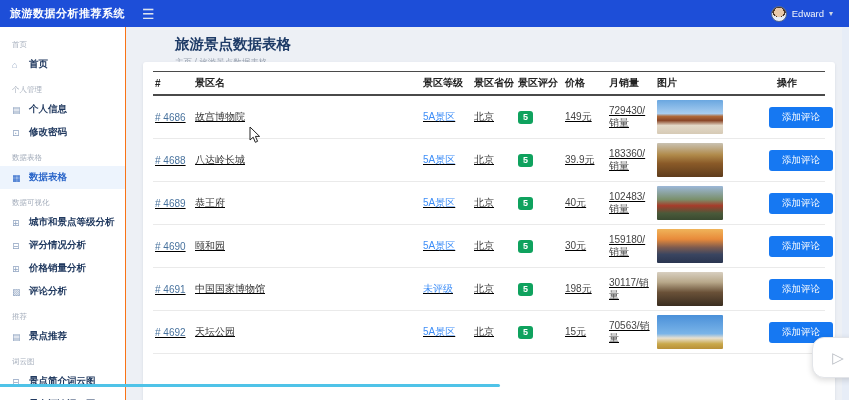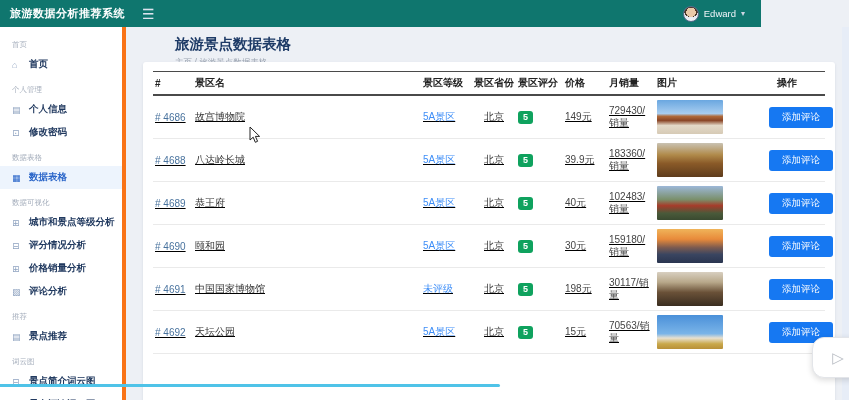--- a/index.html
+++ b/index.html
@@ -1,33 +1,33 @@
 <!DOCTYPE html>
 <html><head>
 <meta charset="utf-8">
 <style>
   * { margin:0; padding:0; box-sizing:border-box; }
   html,body { width:849px; height:400px; }
   body { font-family:"Liberation Sans","DejaVu Sans",sans-serif; overflow:hidden; }
   .stage { position:relative; width:849px; height:400px; background:#edf0f5; overflow:hidden; }
 
   
-  .topbar { position:absolute; left:0; top:0; width:761px; height:27px; background:#0f766e; display:flex; align-items:center; z-index:20; }
+  .topbar { position:absolute; left:0; top:0; width:849px; height:27px; background:#1d4ed8; display:flex; align-items:center; z-index:20; }
   .brand { width:126px; padding-left:10px; color:#ffffff; font-size:11px; font-weight:bold; letter-spacing:.5px; white-space:nowrap; }
   .menu-toggle { margin-left:16px; color:#dde3ee; font-size:14px; line-height:1; cursor:pointer; }
   .topbar-right { margin-left:auto; display:flex; align-items:center; gap:5px; padding-right:16px; }
   .avatar { width:16px; height:16px; border-radius:50%; background:
       radial-gradient(circle at 50% 38%, #e8c9a8 0 42%, transparent 43%),
       radial-gradient(circle at 50% 20%, #4a3626 0 55%, transparent 56%),
       linear-gradient(180deg,#cfd8e6 0%,#eef2f7 100%); border:1px solid #5a6b8c; }
   .user-name { color:#f2f5fa; font-size:9.5px; }
   .caret { color:#cdd5e3; font-size:8px; }
 
   
-  .sidebar { position:absolute; left:0; top:27px; width:126px; height:373px; background:#ffffff; border-right:4px solid #f97316; padding-top:4px; z-index:5; }
+  .sidebar { position:absolute; left:0; top:27px; width:126px; height:373px; background:#ffffff; border-right:1px solid #f97316; padding-top:4px; z-index:5; }
   .section-label { font-size:7.5px; color:#a5aebc; margin:9px 0 3px 12px; }
   .nav-item { display:flex; align-items:center; gap:6px; padding:5px 0 5px 12px; font-size:9.5px; font-weight:bold; color:#20395f; cursor:pointer; }
   .nav-item .nav-icon { width:11px; font-size:9px; color:#8fa3c0; font-weight:normal; }
   .nav-item.active { background:#edf4fd; color:#2b66c9; }
   .nav-item.active .nav-icon { color:#2b66c9; }
 
   
   .main { position:absolute; left:126px; top:27px; right:0; bottom:0; background:#edf0f5; }
   .page-header { padding:8px 0 0 17px;margin-left:32px; }
   .page-title { font-size:14.5px; font-weight:bold; color:#1d3a66; }
@@ -36,21 +36,21 @@
   .card { position:absolute; left:17px; top:35px; width:692px; height:360px; background:#ffffff; border-radius:3px; box-shadow:0 1px 3px rgba(20,40,80,.10); padding:9px 10px 0 10px; overflow:hidden; }
   .card-title { font-size:10.5px; color:#333; margin-bottom:8px; }
 
   table { width:100%; border-collapse:collapse; table-layout:fixed; font-size:10px; }
   thead th { text-align:left; font-weight:bold; color:#222; padding:4px 2px; border-top:1px solid #4a4a4a; border-bottom:2px solid #4a4a4a; white-space:nowrap; }
   tbody td { padding:4px 2px; border-bottom:1px solid #eaeaea; vertical-align:middle; color:#444; }
   tbody tr { height:42px;text-decoration:underline; }
   .cell-id { color:#49739e; }
   .cell-name { color:#333; }
   .cell-level { color:#3e8ef7; cursor:pointer;margin-top:16px; }
-  .cell-province { color:#333;text-align:center; }
+  .cell-province { color:#333; }
   .badge-rating { display:inline-block; background:#0fa25e; color:#fff; font-size:9px; font-weight:bold; padding:2px 5px; border-radius:3px; line-height:1; }
   .cell-sales { word-break:break-all; line-height:1.25; }
   .thumb { width:66px; height:34px; border-radius:1px; }
   .btn-add { background:#1678f2; color:#ffffff; border:none; border-radius:3px; font-size:9.5px; padding:4px 13px; cursor:pointer; font-family:inherit; white-space:nowrap; }
 
   
   .img-palace-blue-sky    { background:linear-gradient(180deg,#6aa7e0 0%,#a8cdf0 40%,#b06a3a 48%,#8a4526 60%,#e3d9c8 75%,#d6cab5 100%); }
   .img-universal-colorful { background:linear-gradient(135deg,#e85da0 0%,#f7b234 28%,#46c4e8 55%,#7a3fd1 80%,#1b1b35 100%); }
   .img-greatwall-autumn   { background:linear-gradient(180deg,#c9c2b2 0%,#b08a4a 35%,#8a5a28 60%,#5e3c1c 100%); }
   .img-mansion-garden     { background:linear-gradient(180deg,#9db8d8 0%,#7a8f6a 40%,#a63b2a 58%,#4a5a3a 80%,#3a4a30 100%); }

